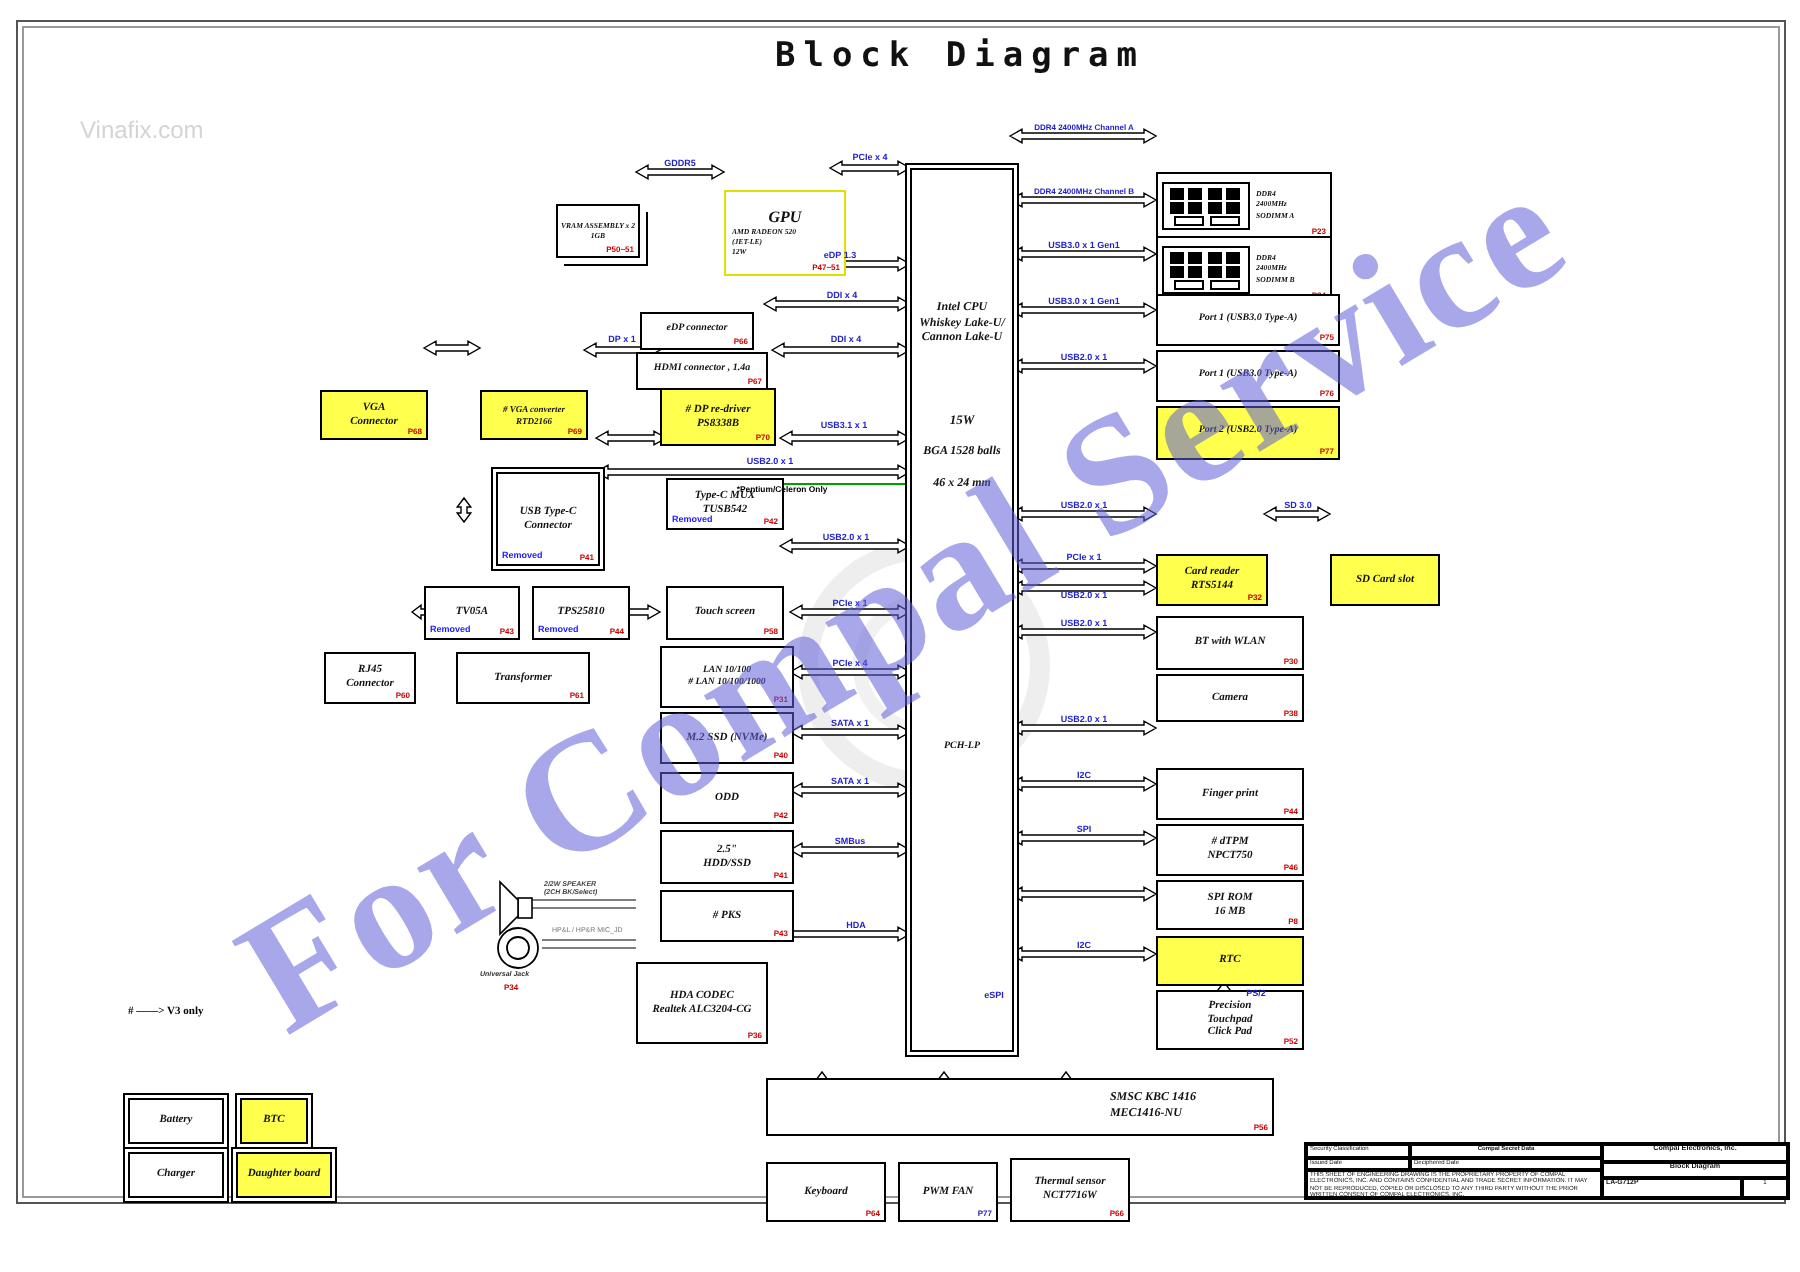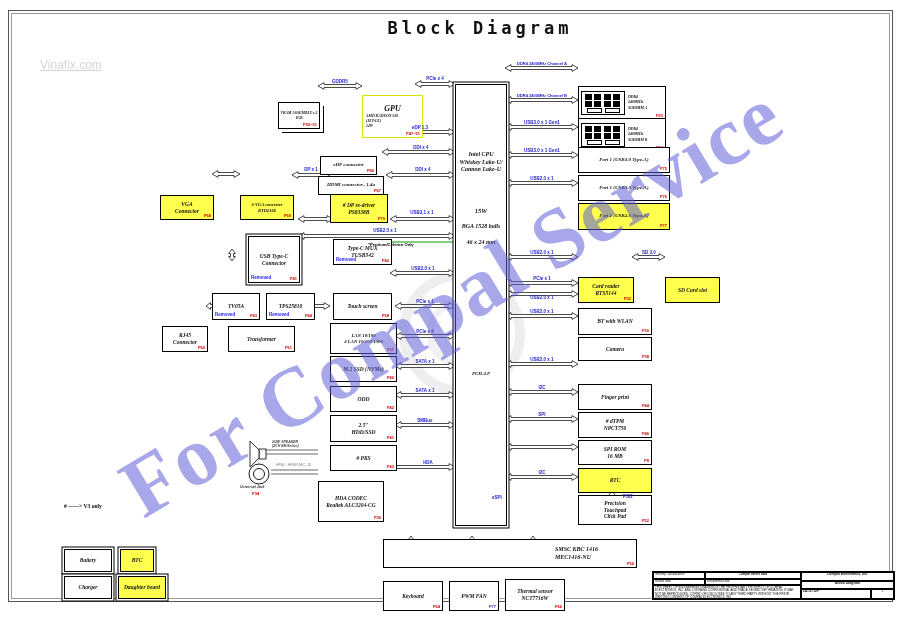--- a/index.html
+++ b/index.html
@@ -33,21 +33,21 @@
   .chip{width:7px;height:6px;background:#000;}
   .tabs{display:flex;justify-content:space-around;}
   .tabs span{width:13px;height:3px;border:1px solid #000;background:#fff;display:block;}
   .dimmtext{font-size:3.8px;text-align:left;white-space:pre-line;line-height:1.35;}
   #wires{position:absolute;left:0;top:0;}
   #wm-service{position:absolute;left:55px;top:250px;width:810px;height:130px;
       transform:rotate(-31deg);transform-origin:center;
       font-family:"Liberation Serif",serif;font-weight:bold;font-size:84px;letter-spacing:2px;
       color:rgba(95,95,215,0.55);text-align:center;pointer-events:none;}
   #wm-site{position:absolute;left:40px;top:58px;font-family:"Liberation Sans",sans-serif;font-size:12px;
-      color:rgba(160,160,160,0.45);text-decoration:underline;}
+      color:rgba(160,160,160,0.45);}
   .legendnote{position:absolute;left:64px;top:503px;font-family:"Liberation Serif",serif;
       font-weight:bold;font-size:5.5px;color:#000;}
   
   #tblock{position:absolute;left:652px;top:571px;width:241px;height:27px;border:1px solid #000;
       font-family:"Liberation Sans",sans-serif;background:#fff;}
   #tblock .cell{position:absolute;border:1px solid #000;box-sizing:border-box;overflow:hidden;
       font-size:3px;line-height:1.1;padding:0 1px;color:#111;}
   #tblock .b{font-weight:bold;}
   .legal{font-size:2.6px;color:#222;}
 </style>

